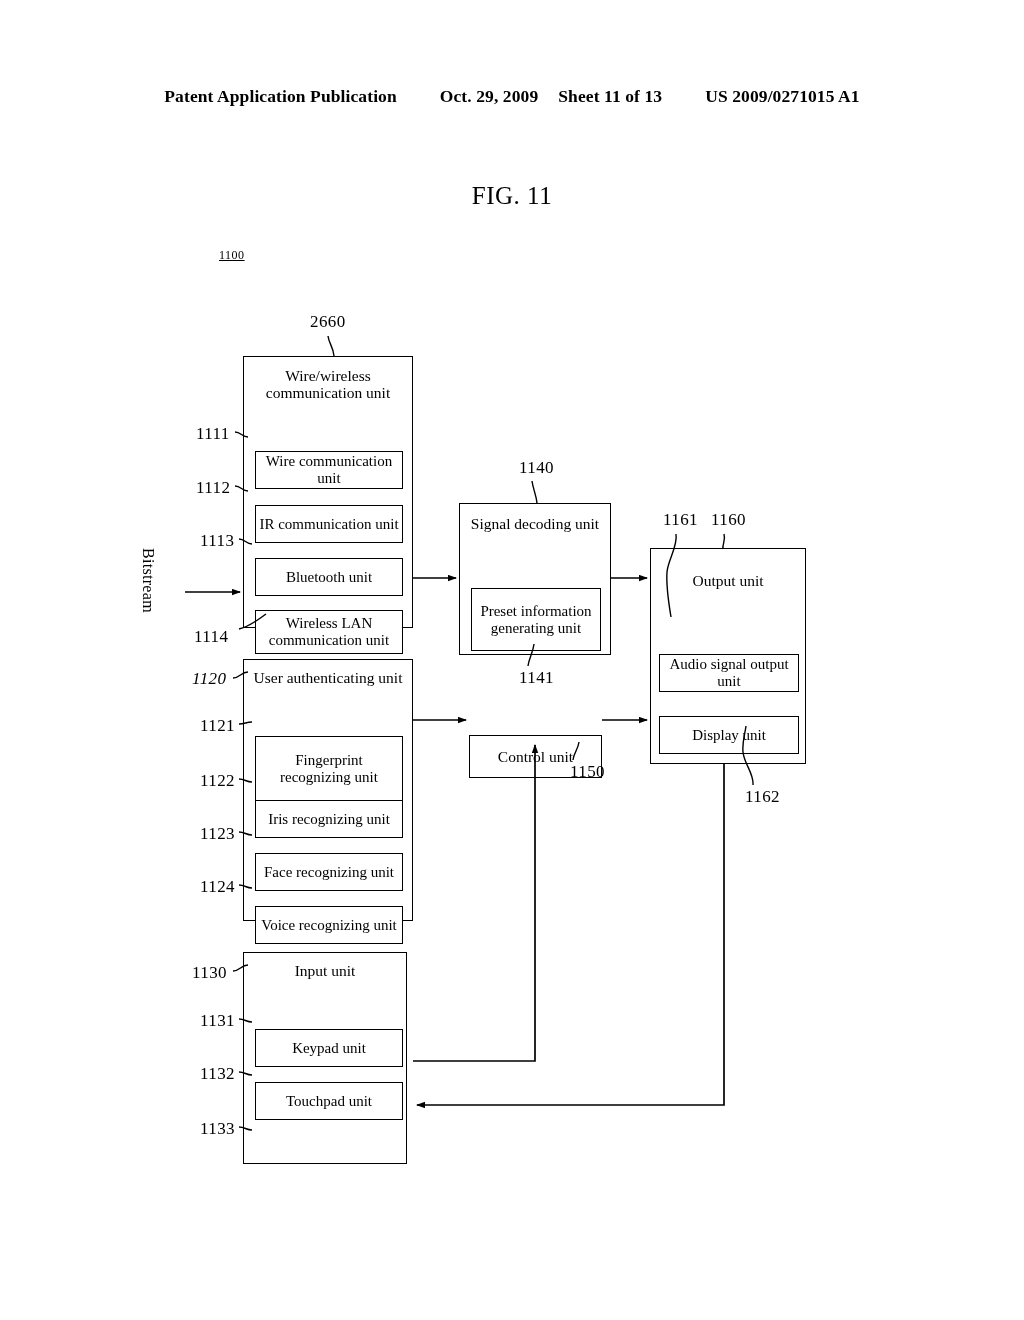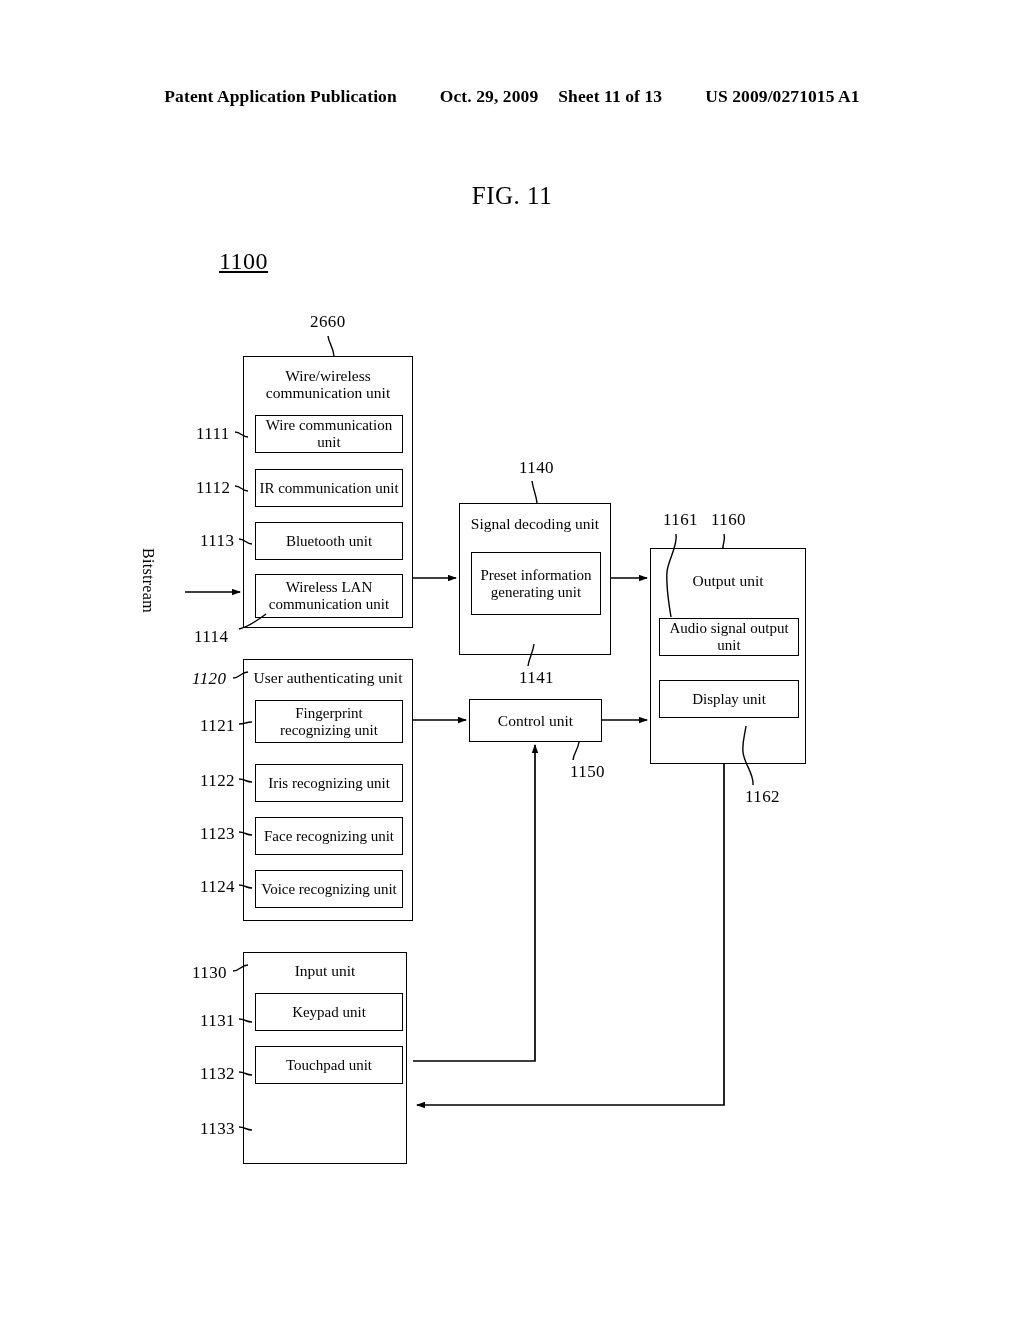--- a/index.html
+++ b/index.html
@@ -39,40 +39,41 @@
     text-align: center;
     font-size: 25px;
     font-family: "Liberation Serif", serif;
     letter-spacing: 0.5px;
   }
 
   
   #ref-1100 {
     position: absolute;
     left: 219px; top: 248px;
-    font-size: 24px;
+    font-size: 12px;
     text-decoration: underline;
     letter-spacing: 0.5px;
   }
 
   
   .box {
     position: absolute;
     border: 1.6px solid #000;
     background: #fff;
   }
   .inner-box {
     position: absolute;
     border: 1.4px solid #000;
     background: #fff;
     display: flex;
     align-items: center;
     justify-content: center;
     text-align: center;
     line-height: 1.12;
+    margin-top: 36px;
   }
   .grp-title {
     position: absolute;
     width: 100%;
     text-align: center;
     line-height: 1.12;
   }
   .t15 { font-size: 15px; }
   .t155 { font-size: 15.5px; }
 
@@ -139,21 +140,21 @@
   <div class="inner-box t15" style="left:11px; top:217px; width:148px; height:44px;">
     <span>
       <span>Wireless LAN</span><br>
       <span>communication unit</span>
     </span>
   </div>
 </div>
 
 <div class="box" style="left:243px; top:659px; width:170px; height:262px;">
   <div class="grp-title t155" style="top:9px;">User authenticating unit</div>
-  <div class="inner-box t15" style="left:11px; top:40px; width:148px; height:43px;">
+  <div class="inner-box t15" style="left:11px; top:40px; width:148px; height:65px;">
     <span>
       <span>Fingerprint</span><br>
       <span>recognizing unit</span>
     </span>
   </div>
   <div class="inner-box t15" style="left:11px; top:104px; width:148px; height:38px;">
     <span>Iris recognizing unit</span>
   </div>
   <div class="inner-box t15" style="left:11px; top:157px; width:148px; height:38px;">
     <span>Face recognizing unit</span>

